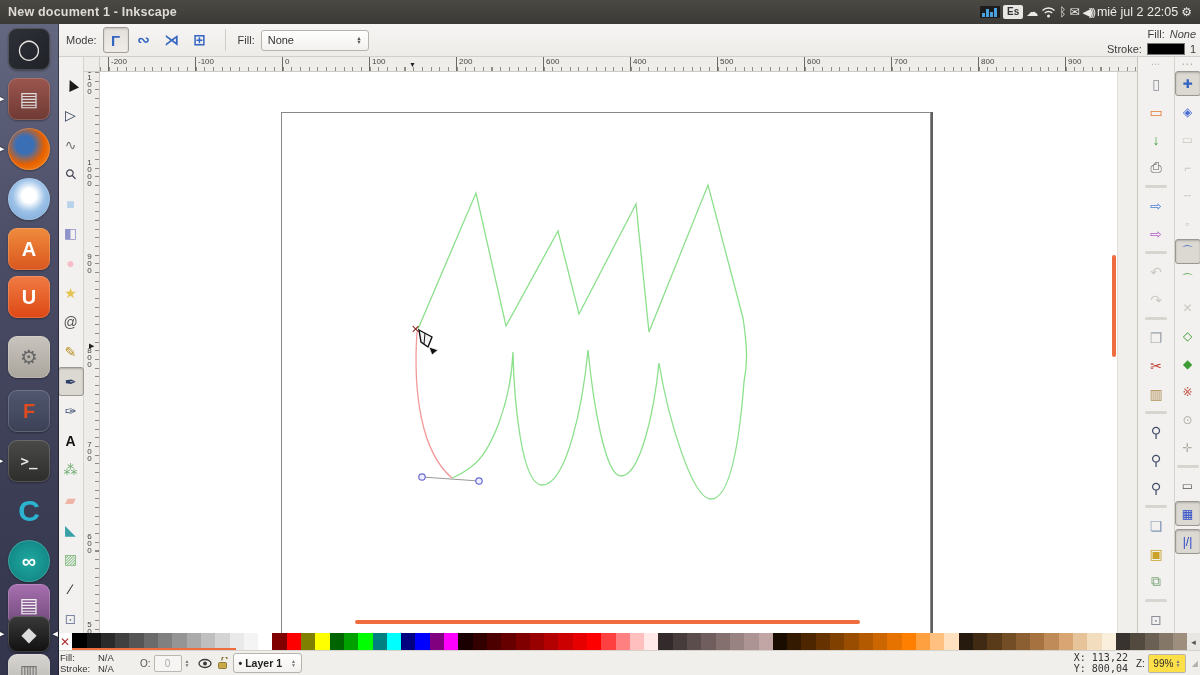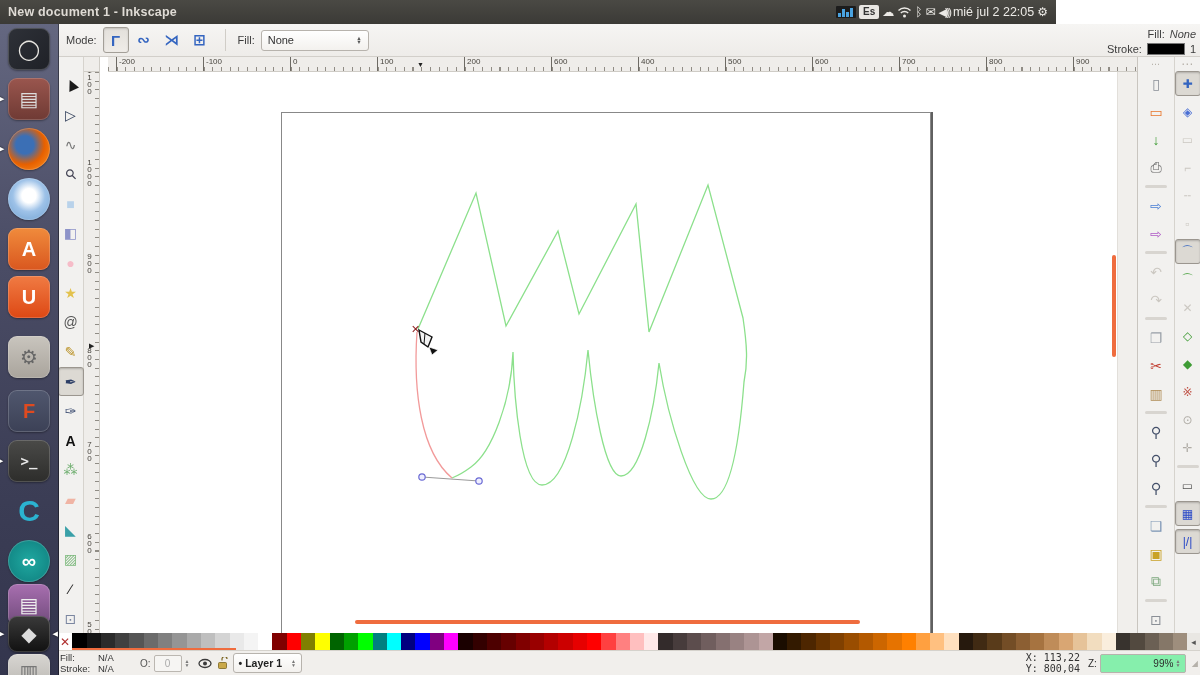--- a/index.html
+++ b/index.html
@@ -1,20 +1,20 @@
 <!DOCTYPE html>
 <html><head>
 <meta charset="utf-8">
 <style>
   html,body{margin:0;padding:0;background:#222;}
   #screen{position:relative;width:1200px;height:675px;overflow:hidden;
     font-family:"Liberation Sans","DejaVu Sans",sans-serif;background:#fff;
     -webkit-font-smoothing:antialiased;}
   
-  #top-panel{position:absolute;left:0;top:0;width:1056px;height:24px;
+  #top-panel{position:absolute;left:0;top:0;width:1200px;height:24px;
     background:linear-gradient(#4a4944,#3b3a36);color:#dfdbd5;display:flex;align-items:center;z-index:50;}
   #win-title{font-size:12.5px;font-weight:bold;padding-left:8px;letter-spacing:.2px;}
   #tray{margin-left:auto;display:flex;align-items:center;gap:3px;padding-right:8px;font-size:12px;color:#eceae6;}
   .minigraph{width:20px;height:12px;background:#1c1c1c;position:relative;border-radius:1px;overflow:hidden;}
   .minigraph i{position:absolute;bottom:1px;width:3px;background:#4aa3e0;}
   .kbd-badge{background:#e9e7e3;color:#333;font-size:10px;font-weight:bold;border-radius:2px;padding:1px 4px;line-height:12px;}
   .tray-glyph{font-size:12px;line-height:12px;}
   .spk{font-size:11px;letter-spacing:-2px;}
   #clock{font-size:12.5px;}
   
@@ -52,21 +52,21 @@
   #toolbox{position:absolute;left:58px;top:57px;width:26px;height:576px;background:#f2f1ef;
     border-right:1px solid #d6d3cd;box-sizing:border-box;display:flex;flex-direction:column;
     align-items:center;padding-top:14px;gap:1px;z-index:20;}
   .tbtn{width:24px;height:27px;display:flex;align-items:center;justify-content:center;font-size:14px;border-radius:3px;border:1px solid transparent;}
   .tbtn.active{border-color:#9b968f;background:#dcd9d3;box-shadow:inset 0 1px 2px rgba(0,0,0,.2);}
   .tbtn.bold{font-weight:bold;}
   .tbtn.rsel{transform:rotate(-115deg);}
   .tbtn.rz{transform:rotate(-45deg);}
   
   #ruler-corner{position:absolute;left:84px;top:57px;width:16px;height:15px;background:#efedea;border-right:1px solid #cfccc6;border-bottom:1px solid #cfccc6;box-sizing:border-box;}
-  #h-ruler{position:absolute;left:108px;top:57px;width:1037px;height:15px;background:#efedea;
+  #h-ruler{position:absolute;left:100px;top:57px;width:1037px;height:15px;background:#efedea;
     border-bottom:1px solid #cfccc6;box-sizing:border-box;overflow:hidden;
     background-image:repeating-linear-gradient(90deg,#908c85 0 1px,transparent 1px 8.7px);
     background-size:100% 4px;background-position:0 bottom;background-repeat:no-repeat;}
   .hlab{position:absolute;top:0;height:14px;border-left:1px solid #6d6a64;padding-left:2px;font-size:8px;color:#48453f;}
   #h-marker{position:absolute;top:4px;font-size:7px;color:#222;}
   #v-ruler{position:absolute;left:84px;top:72px;width:16px;height:561px;background:#efedea;
     border-right:1px solid #cfccc6;box-sizing:border-box;overflow:hidden;
     background-image:repeating-linear-gradient(180deg,#908c85 0 1px,transparent 1px 8.7px);
     background-size:4px 100%;background-position:right 0;background-repeat:no-repeat;}
   .vlab{position:absolute;left:1px;font-size:8px;color:#48453f;writing-mode:vertical-lr;text-orientation:upright;letter-spacing:-2px;line-height:9px;}
@@ -113,22 +113,22 @@
     font-size:10px;display:flex;align-items:center;justify-content:center;}
   .mini-stepper{display:flex;flex-direction:column;font-size:5px;line-height:4.2px;color:#777;}
   #layer-ctrl{display:flex;align-items:center;gap:5px;margin-left:8px;}
   #layer-combo{height:18px;border:1px solid #b7b3ad;border-radius:3px;background:linear-gradient(#fff,#f3f1ee);
     display:flex;align-items:center;font-size:10.5px;font-weight:bold;color:#222;padding:0 5px;gap:3px;}
   #status-message{margin-left:10px;font-size:12px;color:#1c1c1c;white-space:nowrap;}
   .msgpart.b{font-weight:bold;}
   #coords{margin-left:auto;font-family:"DejaVu Sans Mono",monospace;font-size:10px;color:#333;text-align:left;line-height:11px;}
   #zoom-ctrl{display:flex;align-items:center;gap:3px;margin:0 6px 0 8px;}
   #zoom-label{font-size:10px;}
-  #zoom-input{width:36px;height:17px;border:1px solid #b7b3ad;border-radius:2px;background:#86efac;
-    font-size:10px;display:flex;align-items:center;justify-content:center;gap:2px;padding-left:48px;}
+  #zoom-input{width:36px;height:17px;border:1px solid #b7b3ad;border-radius:2px;background:#fde047;
+    font-size:10px;display:flex;align-items:center;justify-content:center;gap:2px;}
   #resize-grip{font-size:8px;color:#b5b1aa;padding-right:2px;}
   .icon-s{flex:none;}
 </style>
 </head>
 <body>
 
 <div id="screen" data-name="inkscape-screen">
 
   <div id="top-panel" data-name="top-panel">
     <div id="win-title" data-name="window-title">New document 1 - Inkscape</div>

